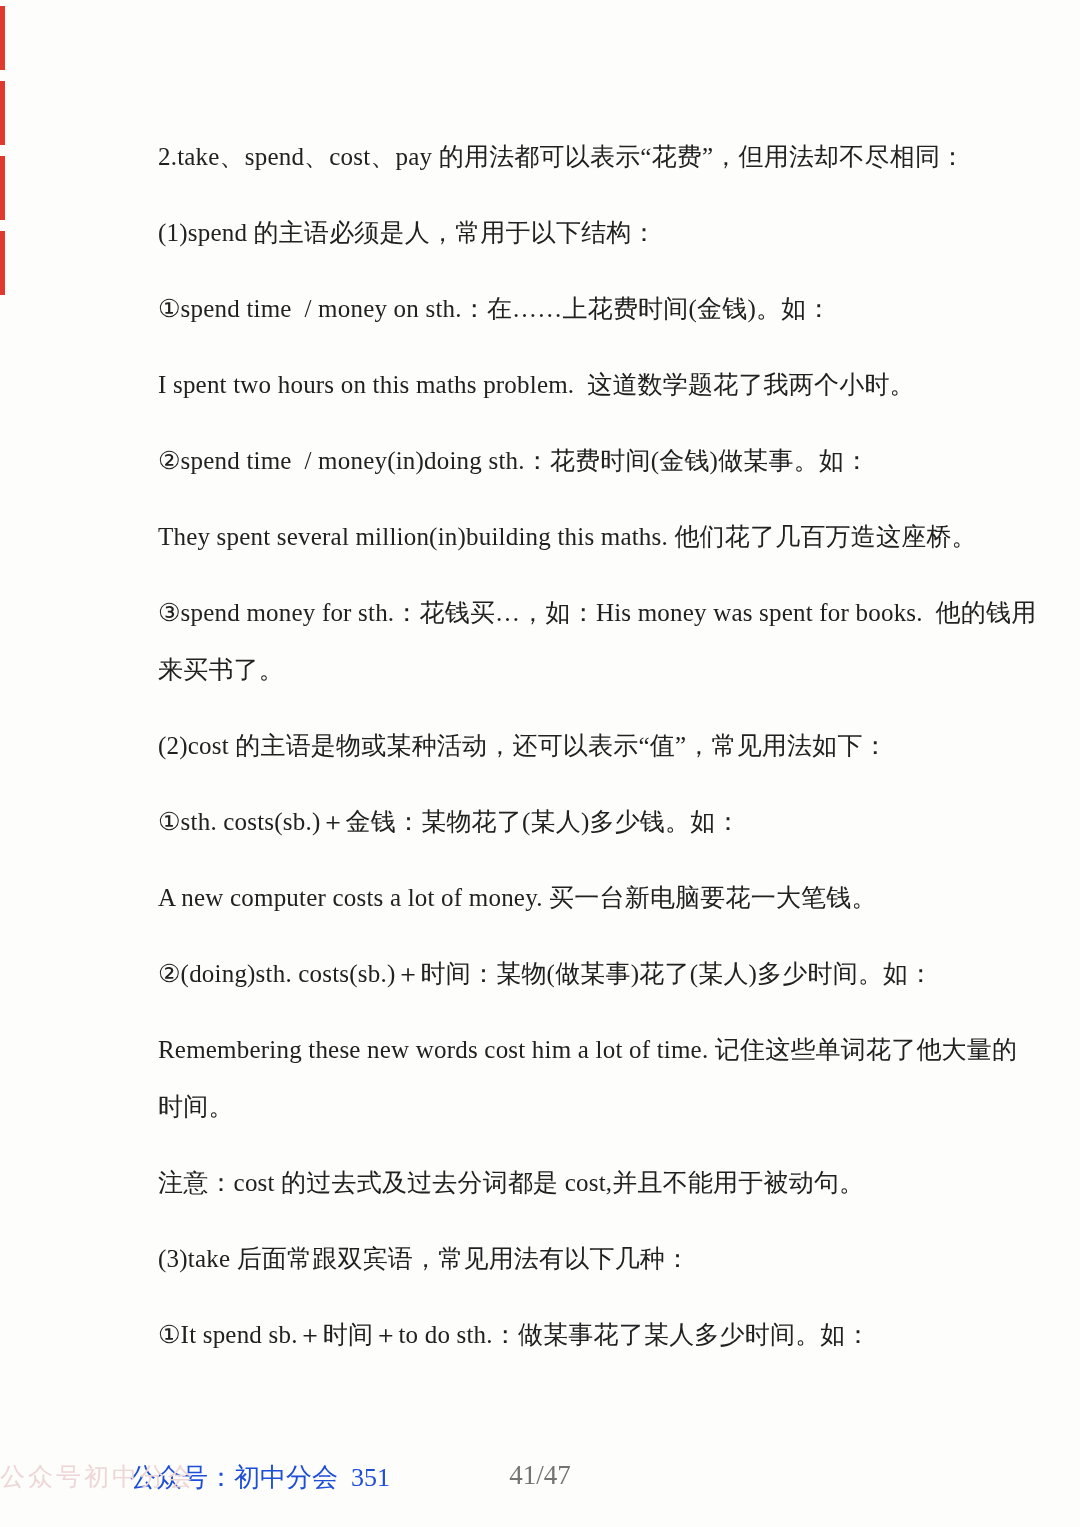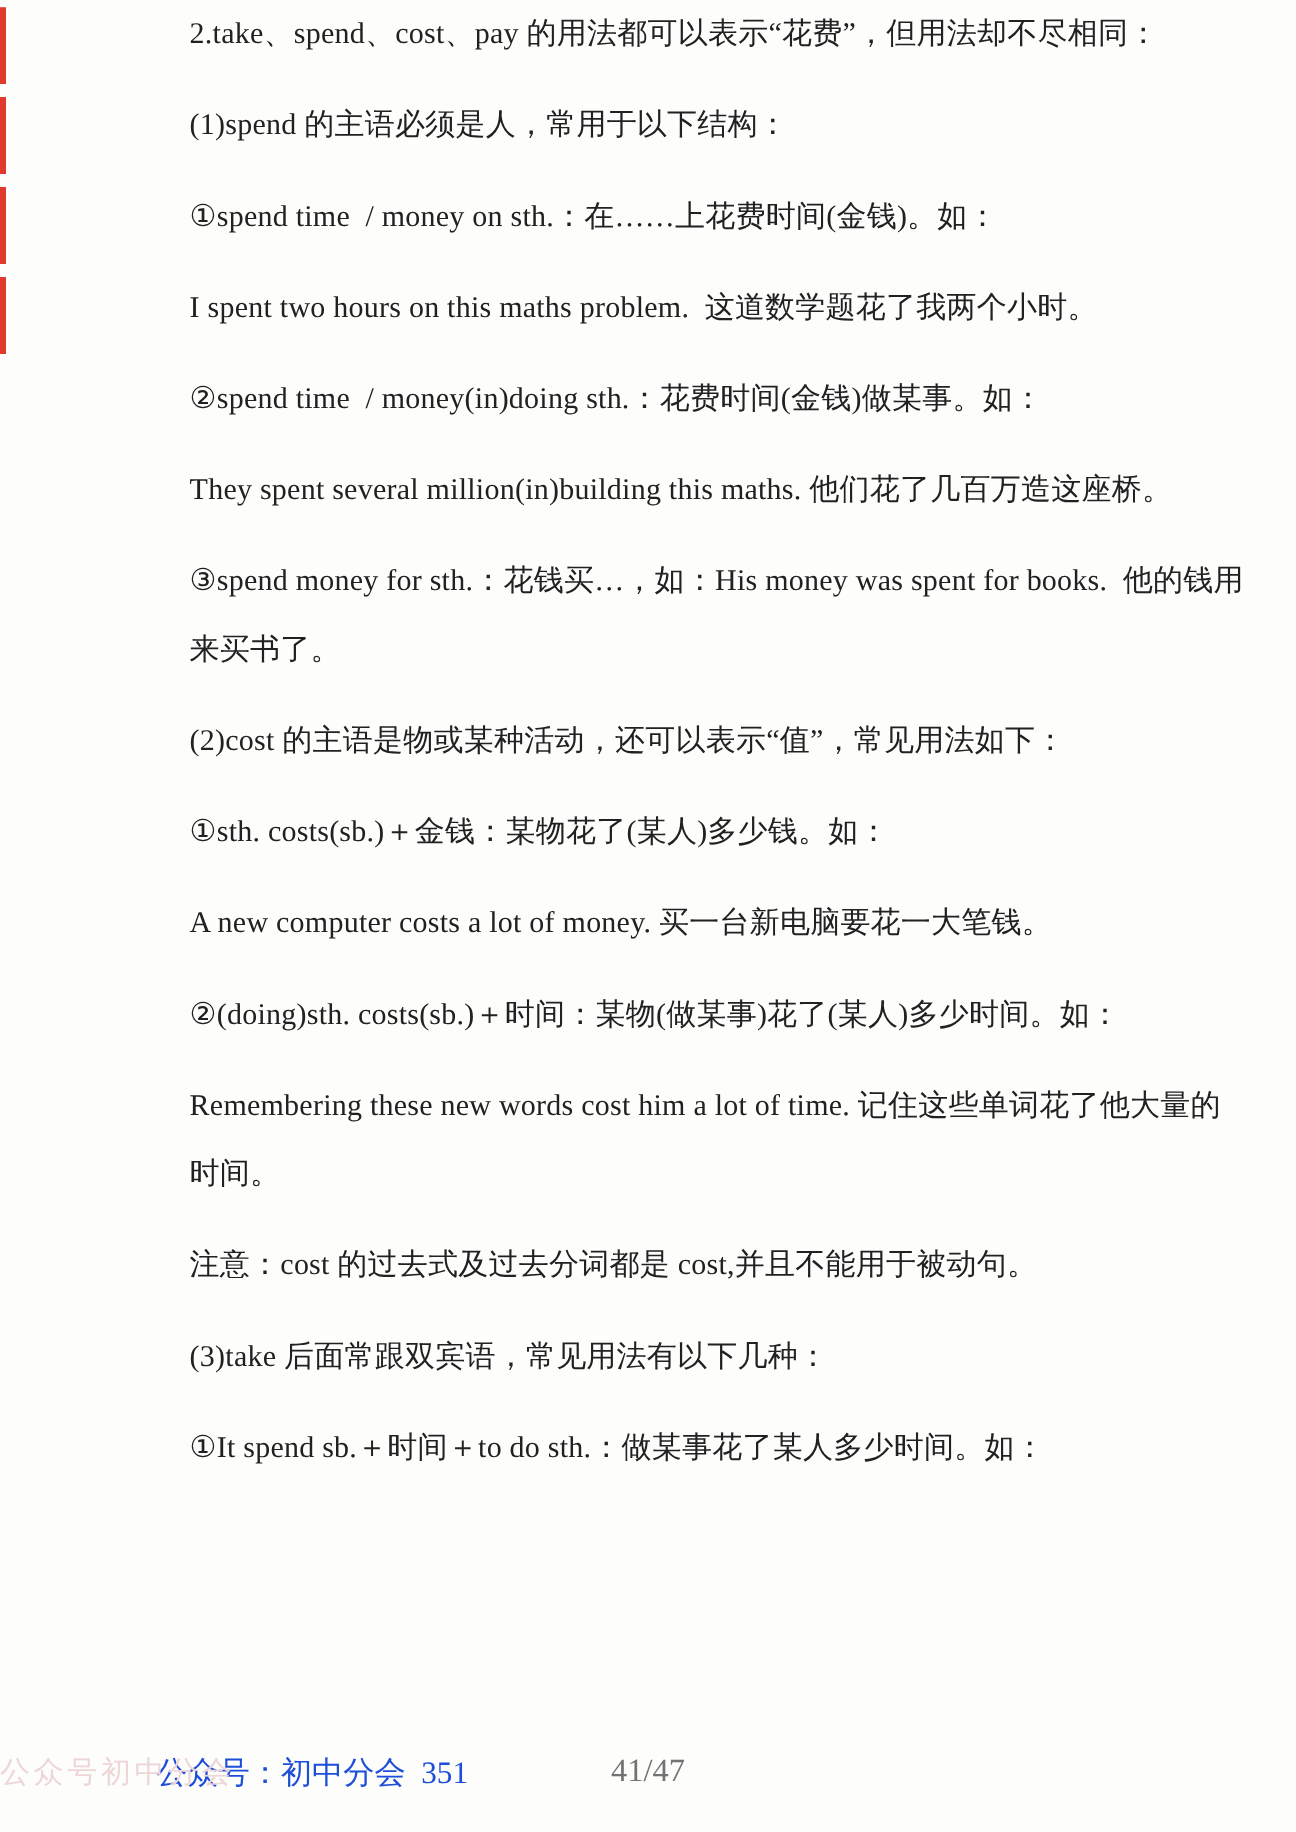--- a/index.html
+++ b/index.html
@@ -22,20 +22,21 @@
       to bottom,
       #e03a2e 0px, #e03a2e 64px,
       transparent 64px, transparent 75px
     );
   }
   .content {
     position: absolute;
     top: 0;
     left: 158px;
     right: 30px;
+    padding-top: 128px;
   }
   p.line {
     margin: 19px 0 0 0;
     font-size: 25px;
     line-height: 57px;
     white-space: pre;
     letter-spacing: 0.2px;
   }
   p.line:first-child,
   p.line.cont {

